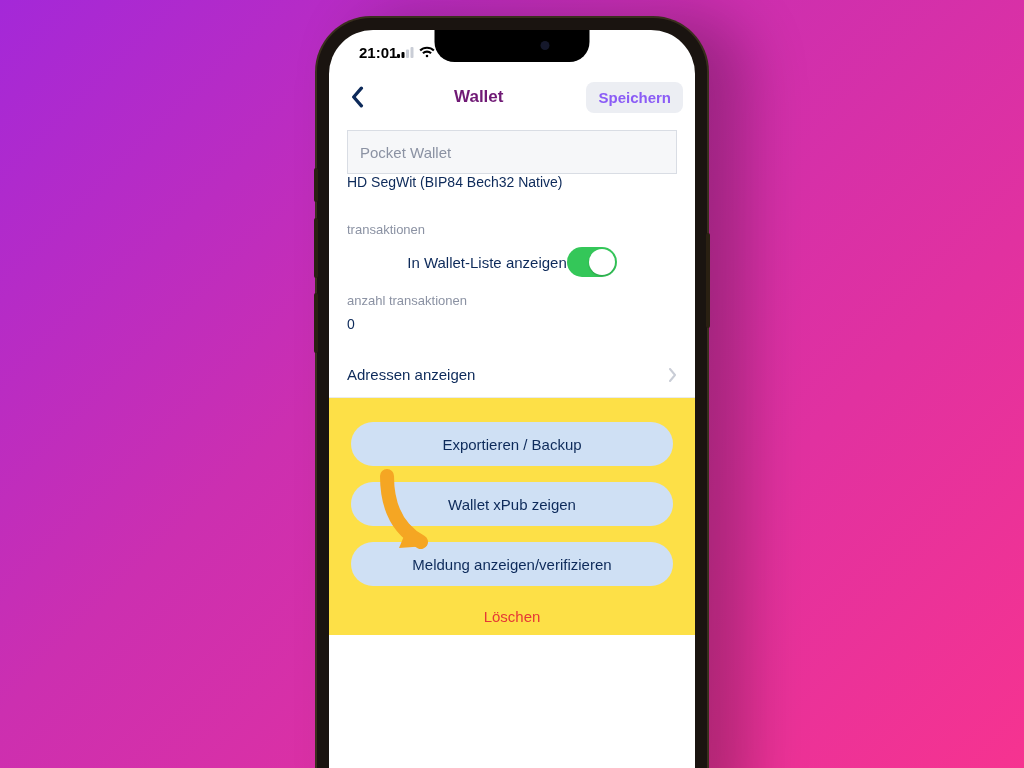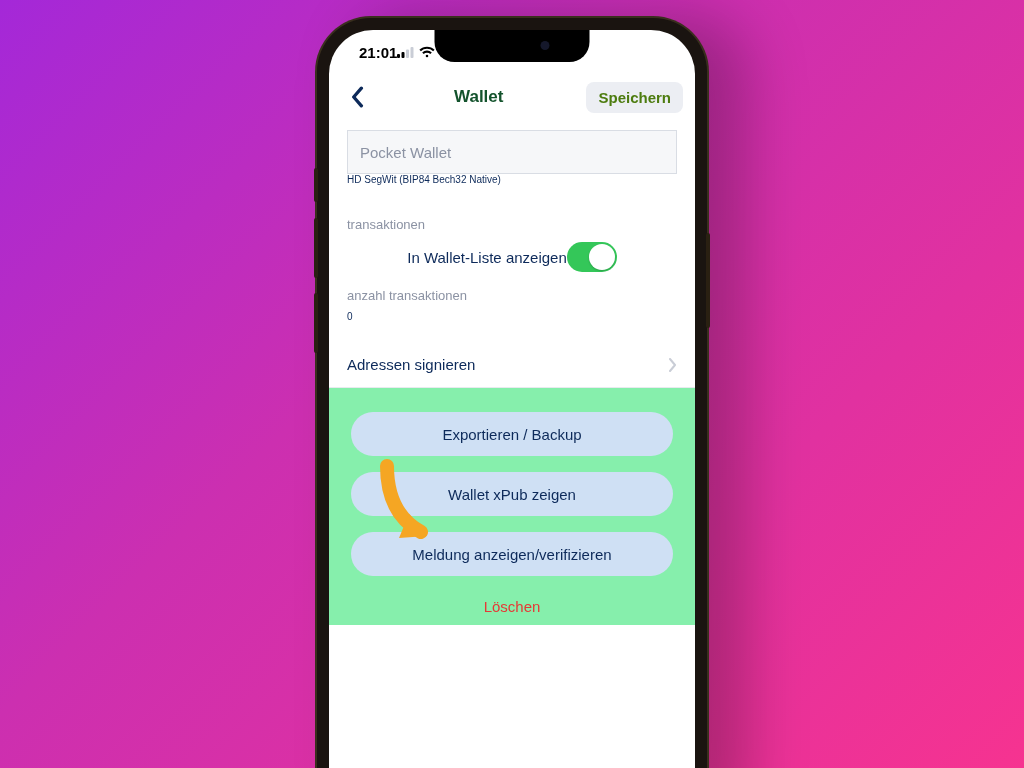--- a/index.html
+++ b/index.html
@@ -79,30 +79,30 @@
     padding: 0 12px 0 14px;
   }
   .back-chevron {
     width: 28px; height: 28px;
     display:flex;align-items:center;justify-content:center;
     color:#0d2a5a;
   }
   .nav-title {
     font-size: 17px;
     font-weight: 700;
-    color: #14532d;
+    color: #701a75;
   }
   .save-btn {
     background: #eceef3;
     border: none;
     border-radius: 8px;
     padding: 7px 12px;
     font-size: 15px;
     font-weight: 600;
-    color: #4d7c0f;
+    color: #8b5cf6;
   }
 
   .content {
     flex: 1;
     overflow: hidden;
     padding: 10px 18px 0 18px;
     display: flex;
     flex-direction: column;
   }
 
@@ -116,21 +116,21 @@
     width: 100%;
     height: 44px;
     border: 1px solid #d9dde4;
     border-radius: 0;
     background: #f6f7f9;
     padding: 0 12px;
     font-size: 15px;
     color: #8b92a3;
   }
   .value-text {
-    font-size: 10px;
+    font-size: 14px;
     color: #0d2a5a;
     margin-bottom: 4px;
   }
 
   .toggle-row {
     display: flex;
     align-items: center;
     justify-content: center;
     margin-top: 2px;
   }
@@ -151,21 +151,21 @@
     justify-content: space-between;
     padding: 16px 0 14px 0;
     margin: 14px -18px 0 -18px;
     padding-left:18px; padding-right:18px;
     border-bottom: 1px solid #e8eaef;
   }
   .list-row-text { font-size: 15px; color:#0d2a5a; }
   .chevron-right { color:#c9cdd6; }
 
   .actions-area {
-    background: #86efac;
+    background: #fde047;
     margin: 0 -18px;
     padding: 24px 22px 10px 22px;
     display:flex;flex-direction:column;gap:16px;
     align-items:center;
     position: relative;
   }
   .pill-btn {
     width: 100%;
     height: 44px;
     border: none;
@@ -250,21 +250,21 @@
       <div class="field-label" style="margin-top:28px">transaktionen</div>
       <div class="toggle-row">
         <div class="toggle-label">In Wallet-Liste anzeigen</div>
         <div class="ios-switch"></div>
       </div>
 
       <div class="field-label" style="margin-top:16px">anzahl transaktionen</div>
       <div class="value-text">0</div>
 
       <div class="list-row">
-        <span class="list-row-text">Adressen signieren</span>
+        <span class="list-row-text">Adressen anzeigen</span>
         <span class="chevron-right">
           <svg width="8" height="14" viewBox="0 0 8 14">
               <path d="M1 1l5 6-5 6" stroke="#c9cdd6" stroke-width="2" fill="none" stroke-linecap="round" stroke-linejoin="round"></path>
             </svg>
         </span>
       </div>
 
       <div class="actions-area">
         <button class="pill-btn">Exportieren / Backup</button>
         <button class="pill-btn">Wallet xPub zeigen</button>

